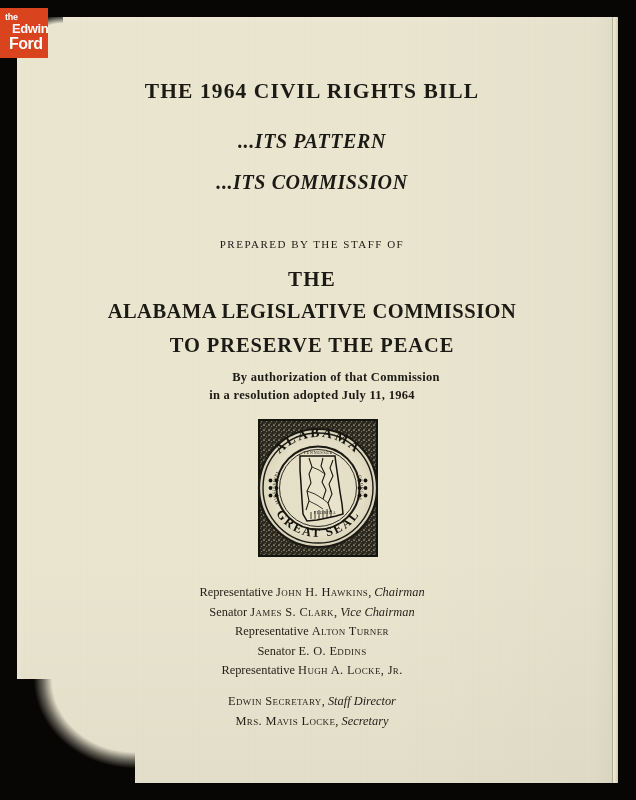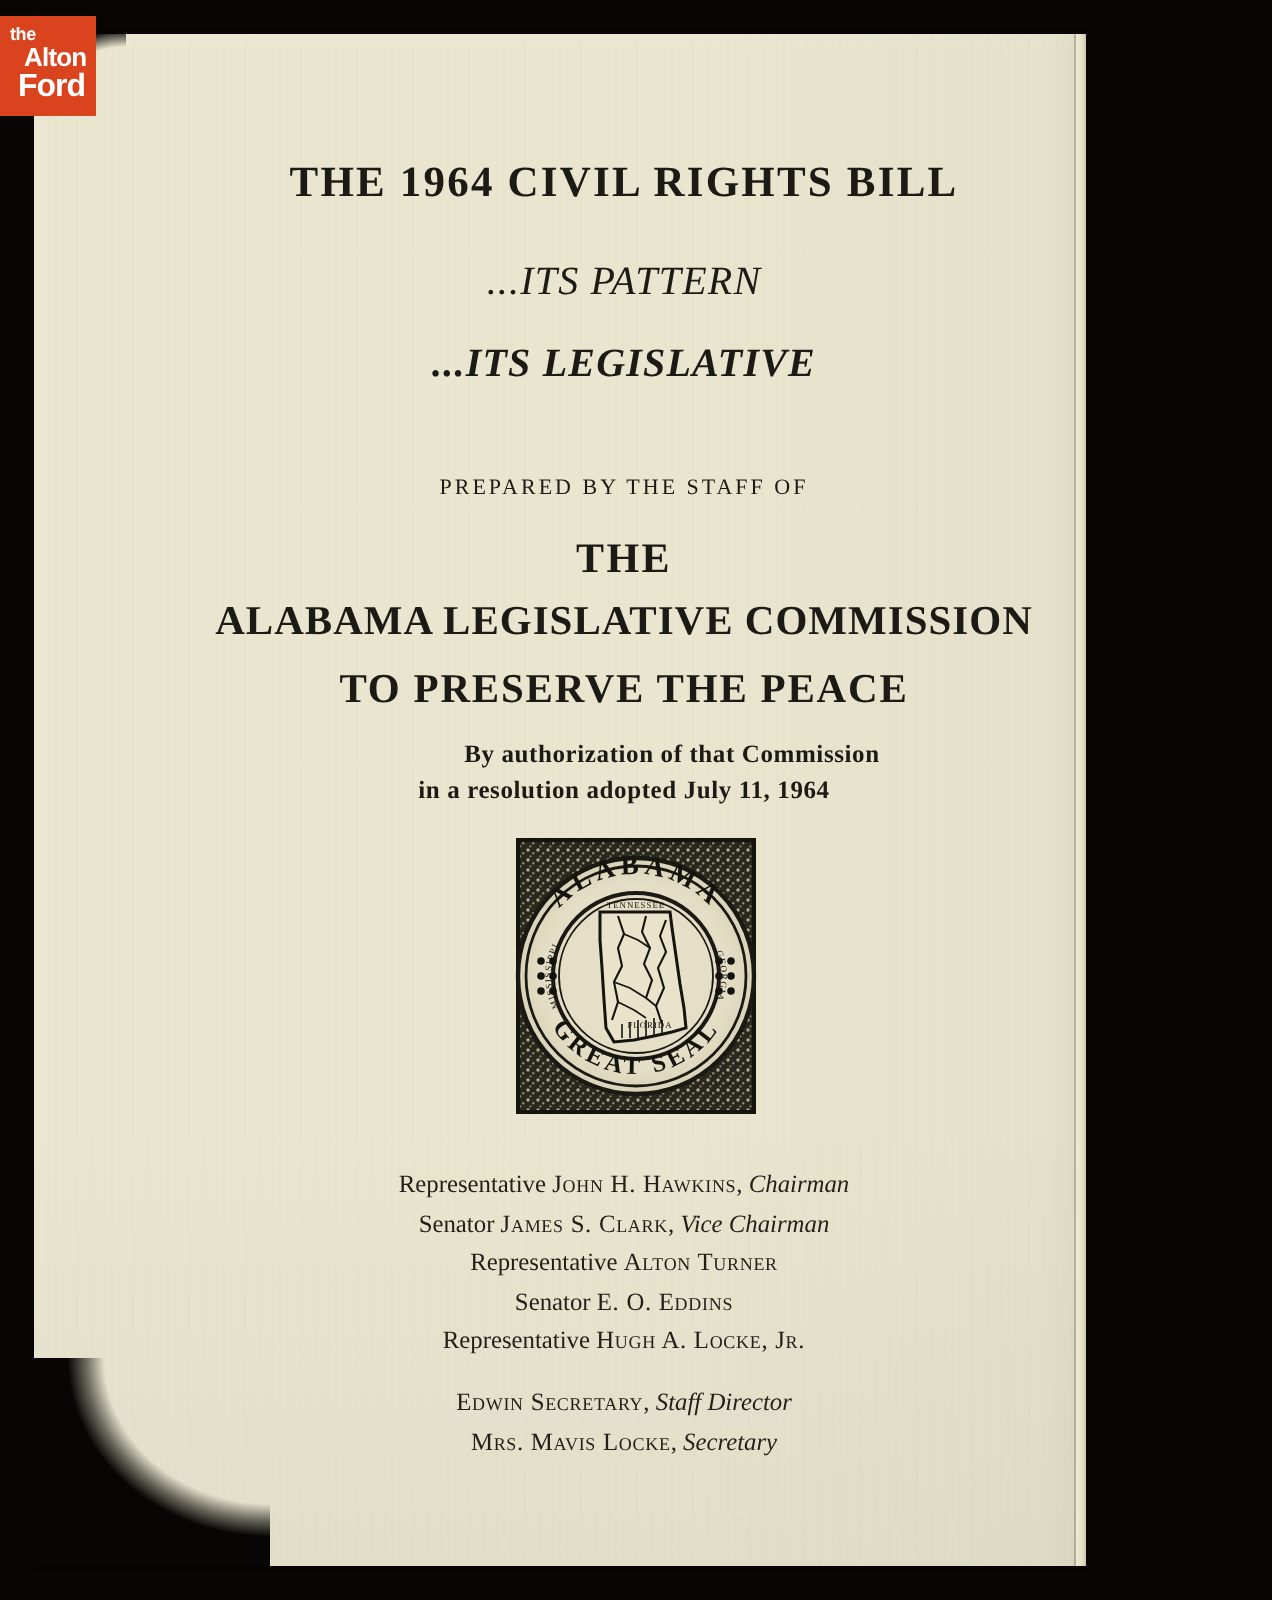--- a/index.html
+++ b/index.html
@@ -20,21 +20,21 @@
     width: 636px;
     height: 800px;
     background: #070604;
   }
 
   
   #page-sheet {
     position: absolute;
     left: 17px;
     top: 17px;
-    width: 526px;
+    width: 601px;
     height: 766px;
     background:
       linear-gradient(90deg,
         rgba(255,255,255,0.10) 0px,
         rgba(255,255,255,0.00) 7px,
         rgba(0,0,0,0.00) 60%,
         rgba(0,0,0,0.018) 96%,
         rgba(0,0,0,0.05) 100%),
       linear-gradient(180deg,
         rgba(255,255,255,0.09) 0px,
@@ -161,21 +161,21 @@
     font-size: 21.5px;
     font-weight: 700;
     letter-spacing: 1.1px;
     white-space: nowrap;
   }
   .t-sub1 {
     position: absolute;
     top: 113px;
     width: 100%;
     font-size: 20px;
-    font-weight: 400;
+    font-weight: 700;
     font-style: italic;
     letter-spacing: 0.6px;
     white-space: nowrap;
   }
   .t-sub2 {
     position: absolute;
     top: 154px;
     width: 100%;
     font-size: 20px;
     font-weight: 700;
@@ -281,21 +281,21 @@
     <div id="page-grain"></div>
     <div id="page-right-band"></div>
     <div id="page-right-seam"></div>
 
     <div class="doc-body">
 
       <div class="t-main-title">THE 1964 CIVIL RIGHTS BILL</div>
 
       <div class="t-sub1">...ITS PATTERN</div>
 
-      <div class="t-sub2">...ITS LEGISLATIVE</div>
+      <div class="t-sub2">...ITS COMMISSION</div>
 
       <div class="t-prepared">PREPARED BY THE STAFF OF</div>
 
       <div class="t-the">THE</div>
 
       <div class="t-commission">ALABAMA LEGISLATIVE COMMISSION</div>
 
       <div class="t-peace">TO PRESERVE THE PEACE</div>
 
       <div class="t-auth1">By authorization of that Commission</div>
@@ -404,17 +404,17 @@
       </div>
 
     </div>
 
     <div id="corner-shadow-bl"></div>
     <div id="corner-shadow-tl"></div>
   </div>
 
   <div id="hf-logo">
     <span class="hf-the">the</span>
-    <span class="hf-henry">Alton</span>
+    <span class="hf-henry">Edwin</span>
     <span class="hf-ford">Ford</span>
   </div>
 
 </div>
 
 </body></html>

